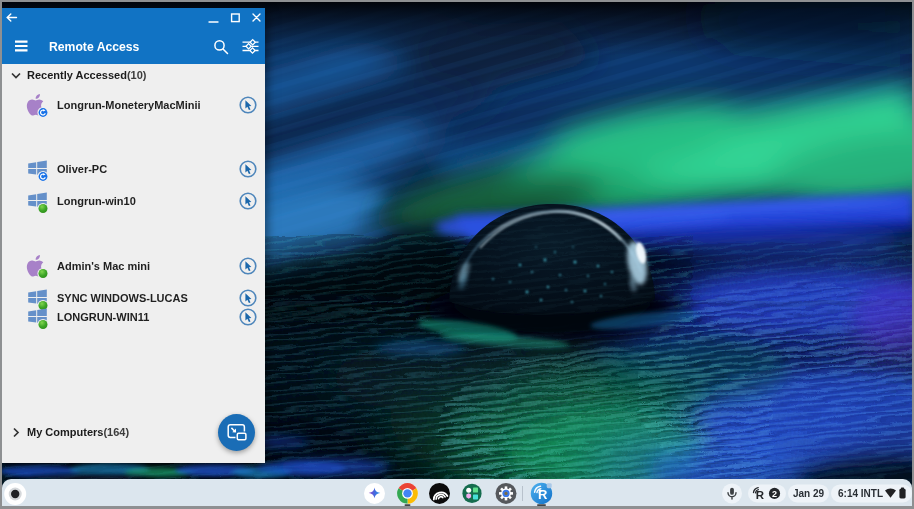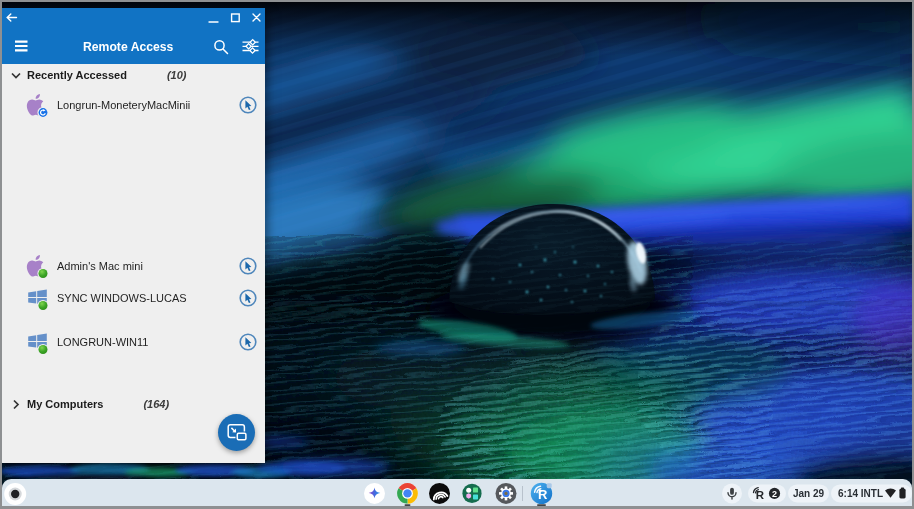--- a/index.html
+++ b/index.html
@@ -5,29 +5,29 @@
   html,body{margin:0;padding:0;}
   body{width:914px;height:509px;position:relative;overflow:hidden;
        font-family:"Liberation Sans",sans-serif;background:#8e9092;}
   #screen{position:absolute;left:2px;top:2px;width:910px;height:504px;overflow:hidden;background:#071730;}
   #wall{position:absolute;left:0;top:0;}
   
   #win{position:absolute;left:0px;top:6px;width:263px;height:455px;background:#efefef;
        box-shadow:2px 3px 10px rgba(0,0,0,.5);}
   #titlebar{position:absolute;left:0;top:0;width:263px;height:21px;background:#1173c4;}
   #toolbar{position:absolute;left:0;top:21px;width:263px;height:35px;background:#1173c4;}
-  #tbtitle{position:absolute;left:47px;top:10.5px;color:#fff;font-size:12.2px;font-weight:bold;letter-spacing:0;margin-left:34px;}
+  #tbtitle{position:absolute;left:47px;top:10.5px;color:#fff;font-size:12.2px;font-weight:bold;letter-spacing:0;}
   #content{position:absolute;left:0;top:56px;width:263px;height:399px;background:#efefef;overflow:hidden;}
   .sect{position:absolute;left:0;width:263px;height:22px;}
   .sect .chev{position:absolute;left:8px;top:3px;}
   .sect .st{position:absolute;left:25px;top:4px;font-size:11px;font-weight:bold;color:#1b1b1b;}
-  .sect .cnt{font-weight:bold;font-style:italic;color:#3c3c3c;padding-left:40px;}
+  .sect .cnt{font-weight:bold;color:#3c3c3c;}
   .row{position:absolute;left:0;width:263px;height:32px;}
   .row .ric{position:absolute;left:24px;top:4px;}
-  .row .rtx{position:absolute;left:55px;top:10px;font-size:11px;color:#1f1f1f;white-space:nowrap;}
+  .row .rtx{position:absolute;left:55px;top:10px;font-size:11px;color:#1f1f1f;white-space:nowrap;font-weight:bold;}
   .row .rtx.dis{color:#a2a2a2;}
   .row .go{position:absolute;left:235.5px;top:6px;}
   #fab{position:absolute;left:216px;top:406px;width:37px;height:37px;border-radius:50%;
        background:#1a6db6;box-shadow:0 2px 5px rgba(0,0,0,.35);}
   
   #shelf{position:absolute;left:0px;top:477px;width:910px;height:27px;background:#dce6ee;
          border-radius:9px 9px 0 0;}
 </style>
 </head>
 <body>
@@ -377,52 +377,72 @@
       <div class="row" style="top:24.5px">
         <svg class="ric" width="34" height="28">
             <use href="#apple"></use>
             <use href="#badge_b" x="17" y="19.5"></use>
           </svg>
         <span class="rtx">Longrun-MoneteryMacMinii</span>
         <svg class="go" width="20" height="20">
             <use href="#gobtn" x="10" y="10"></use>
           </svg>
       </div>
+      <div class="row" style="top:89px">
+        <svg class="ric" width="34" height="28">
+            <use href="#winlogo"></use>
+            <use href="#badge_b" x="17" y="19.5"></use>
+          </svg>
+        <span class="rtx">Oliver-PC</span>
+        <svg class="go" width="20" height="20">
+            <use href="#gobtn" x="10" y="10"></use>
+          </svg>
+      </div>
+      <div class="row" style="top:121.3px">
+        <svg class="ric" width="34" height="28">
+            <use href="#winlogo"></use>
+            <use href="#badge_g" x="17" y="19.5"></use>
+          </svg>
+        <span class="rtx">Longrun-win10</span>
+        <svg class="go" width="20" height="20">
+            <use href="#gobtn" x="10" y="10"></use>
+          </svg>
+      </div>
       <div class="row" style="top:185.8px">
         <svg class="ric" width="34" height="28">
             <use href="#apple"></use>
             <use href="#badge_g" x="17" y="19.5"></use>
           </svg>
         <span class="rtx">Admin's Mac mini</span>
         <svg class="go" width="20" height="20">
             <use href="#gobtn" x="10" y="10"></use>
           </svg>
       </div>
       <div class="row" style="top:218px">
         <svg class="ric" width="34" height="28">
             <use href="#winlogo"></use>
             <use href="#badge_g" x="17" y="19.5"></use>
           </svg>
         <span class="rtx">SYNC WINDOWS-LUCAS</span>
         <svg class="go" width="20" height="20">
             <use href="#gobtn" x="10" y="10"></use>
           </svg>
       </div>
-      <div class="row" style="top:262px">
+      <div class="row" style="top:237px">
         <svg class="ric" width="34" height="28">
             <use href="#winlogo"></use>
             <use href="#badge_g" x="17" y="19.5"></use>
           </svg>
         <span class="rtx">LONGRUN-WIN11</span>
         <svg class="go" width="20" height="20">
             <use href="#gobtn" x="10" y="10"></use>
           </svg>
       </div>
 
-      <div class="sect" style="top:330px">
+      <div class="sect" style="top:358px">
         <svg class="chev" width="12" height="16">
             <path d="M4 3.5 L8 7.5 L4 11.5" fill="none" stroke="#333" stroke-width="1.7"></path>
           </svg>
         <span class="st">My Computers<span class="cnt">(164)</span></span>
       </div>
     </div>
     <div id="fab">
       <svg width="37" height="37" viewBox="0 0 37 37">
         <rect x="10.2" y="10.8" width="16.2" height="12.6" rx="2.2" fill="none" stroke="#fff" stroke-width="1.5"></rect>
         <g fill="#1a6db6">

